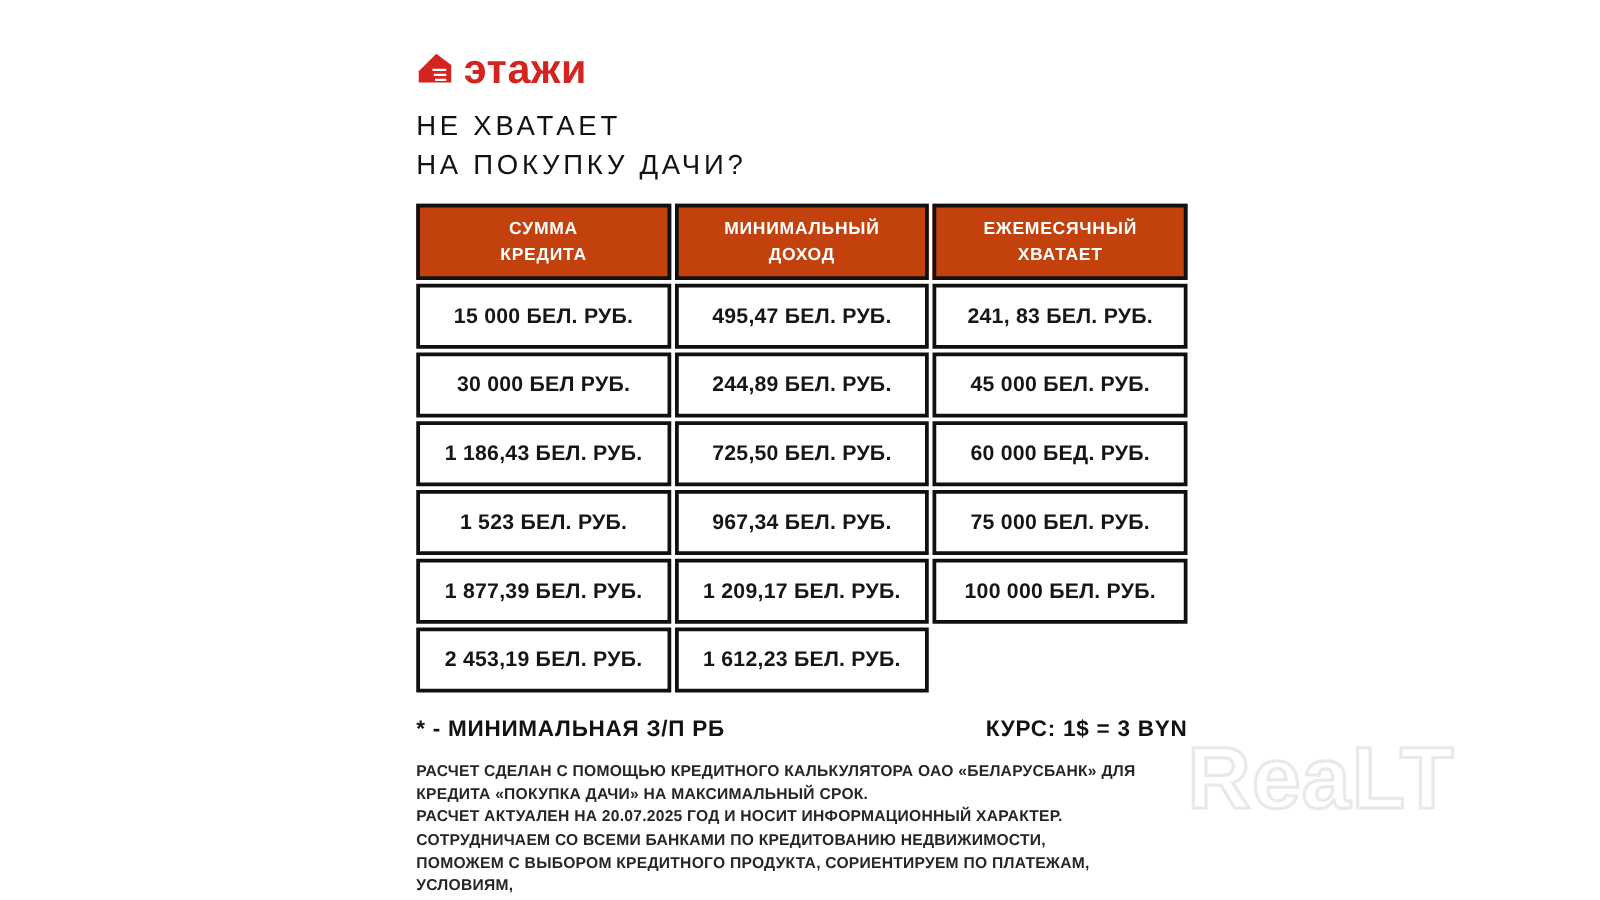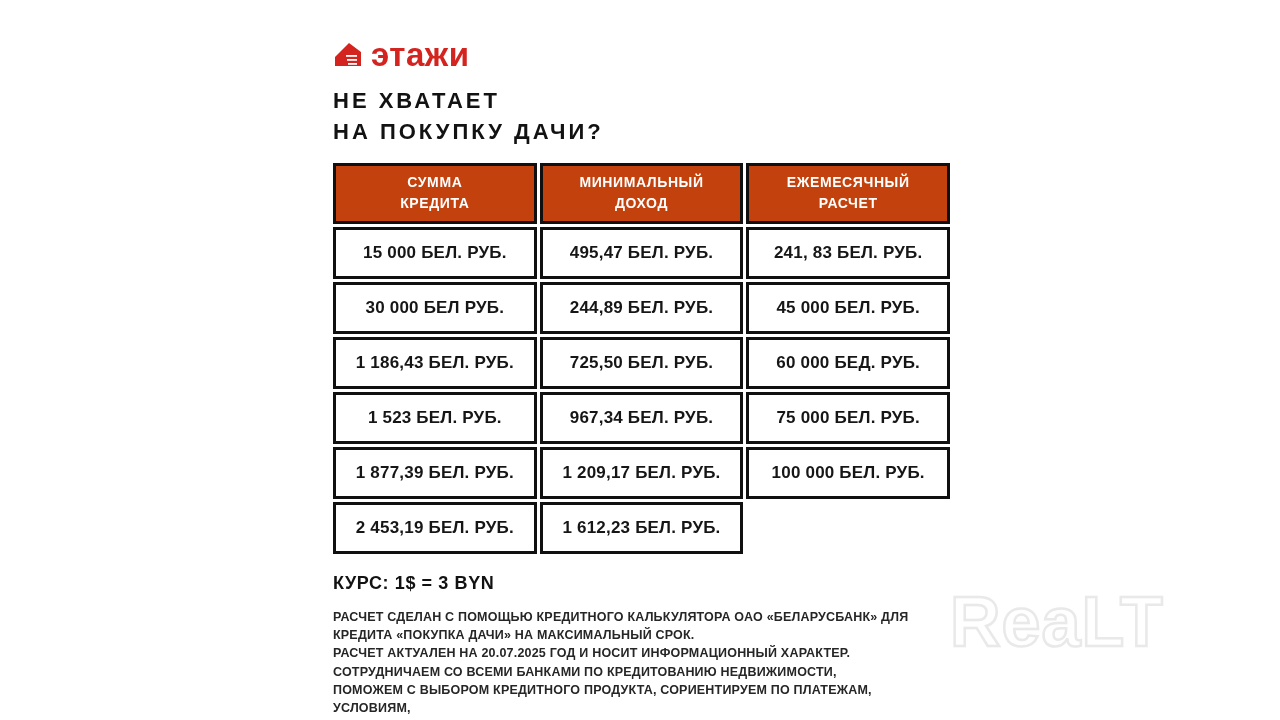--- a/index.html
+++ b/index.html
@@ -35,21 +35,21 @@
     font-size: 33px;
     font-weight: 800;
     letter-spacing: 0.5px;
     line-height: 1;
     position: relative;
     top: -3px;
   }
   .heading {
     margin-top: 13px;
     font-size: 22px;
-    font-weight: 700;
+    font-weight: 400;
     color: #121212;
     letter-spacing: 3px;
     line-height: 1.4;
     white-space: pre-line;
   }
   .credit-table {
     margin-top: 15px;
     display: grid;
     grid-template-columns: 1fr 1fr 1fr;
     grid-template-rows: 61px repeat(6, 52px);
@@ -137,21 +137,21 @@
 
     <div class="heading">НЕ ХВАТАЕТ
 НА ПОКУПКУ ДАЧИ?</div>
 
     <div class="credit-table">
       <div class="th">СУММА
 КРЕДИТА</div>
       <div class="th">МИНИМАЛЬНЫЙ
 ДОХОД</div>
       <div class="th">ЕЖЕМЕСЯЧНЫЙ
-РАСЧЕТ</div>
+ХВАТАЕТ</div>
 
       <div class="td">15 000 БЕЛ. РУБ.</div>
       <div class="td">495,47 БЕЛ. РУБ.</div>
       <div class="td">241, 83 БЕЛ. РУБ.</div>
 
       <div class="td">30 000 БЕЛ РУБ.</div>
       <div class="td">244,89 БЕЛ. РУБ.</div>
 
       <div class="td">45 000 БЕЛ. РУБ.</div>
       <div class="td">1 186,43 БЕЛ. РУБ.</div>
@@ -164,20 +164,21 @@
       <div class="td">75 000 БЕЛ. РУБ.</div>
       <div class="td">1 877,39 БЕЛ. РУБ.</div>
       <div class="td">1 209,17 БЕЛ. РУБ.</div>
 
       <div class="td">100 000 БЕЛ. РУБ.</div>
       <div class="td">2 453,19 БЕЛ. РУБ.</div>
       <div class="td">1 612,23 БЕЛ. РУБ.</div>
     </div>
 
     <div class="foot-row">
+      <span>* - МИНИМАЛЬНАЯ З/П РБ</span>
       <span>КУРС: 1$ = 3 BYN</span>
     </div>
 
     <div class="disclaimer">РАСЧЕТ СДЕЛАН С ПОМОЩЬЮ КРЕДИТНОГО КАЛЬКУЛЯТОРА ОАО «БЕЛАРУСБАНК» ДЛЯ
 КРЕДИТА «ПОКУПКА ДАЧИ» НА МАКСИМАЛЬНЫЙ СРОК.
 РАСЧЕТ АКТУАЛЕН НА 20.07.2025 ГОД И НОСИТ ИНФОРМАЦИОННЫЙ ХАРАКТЕР.
 СОТРУДНИЧАЕМ СО ВСЕМИ БАНКАМИ ПО КРЕДИТОВАНИЮ НЕДВИЖИМОСТИ,
 ПОМОЖЕМ С ВЫБОРОМ КРЕДИТНОГО ПРОДУКТА, СОРИЕНТИРУЕМ ПО ПЛАТЕЖАМ,
 УСЛОВИЯМ,
 ДОКУМЕНТАМ, СОПРОВОЖДАЕМ СДЕЛКУ С КРЕДИТОМ</div>

